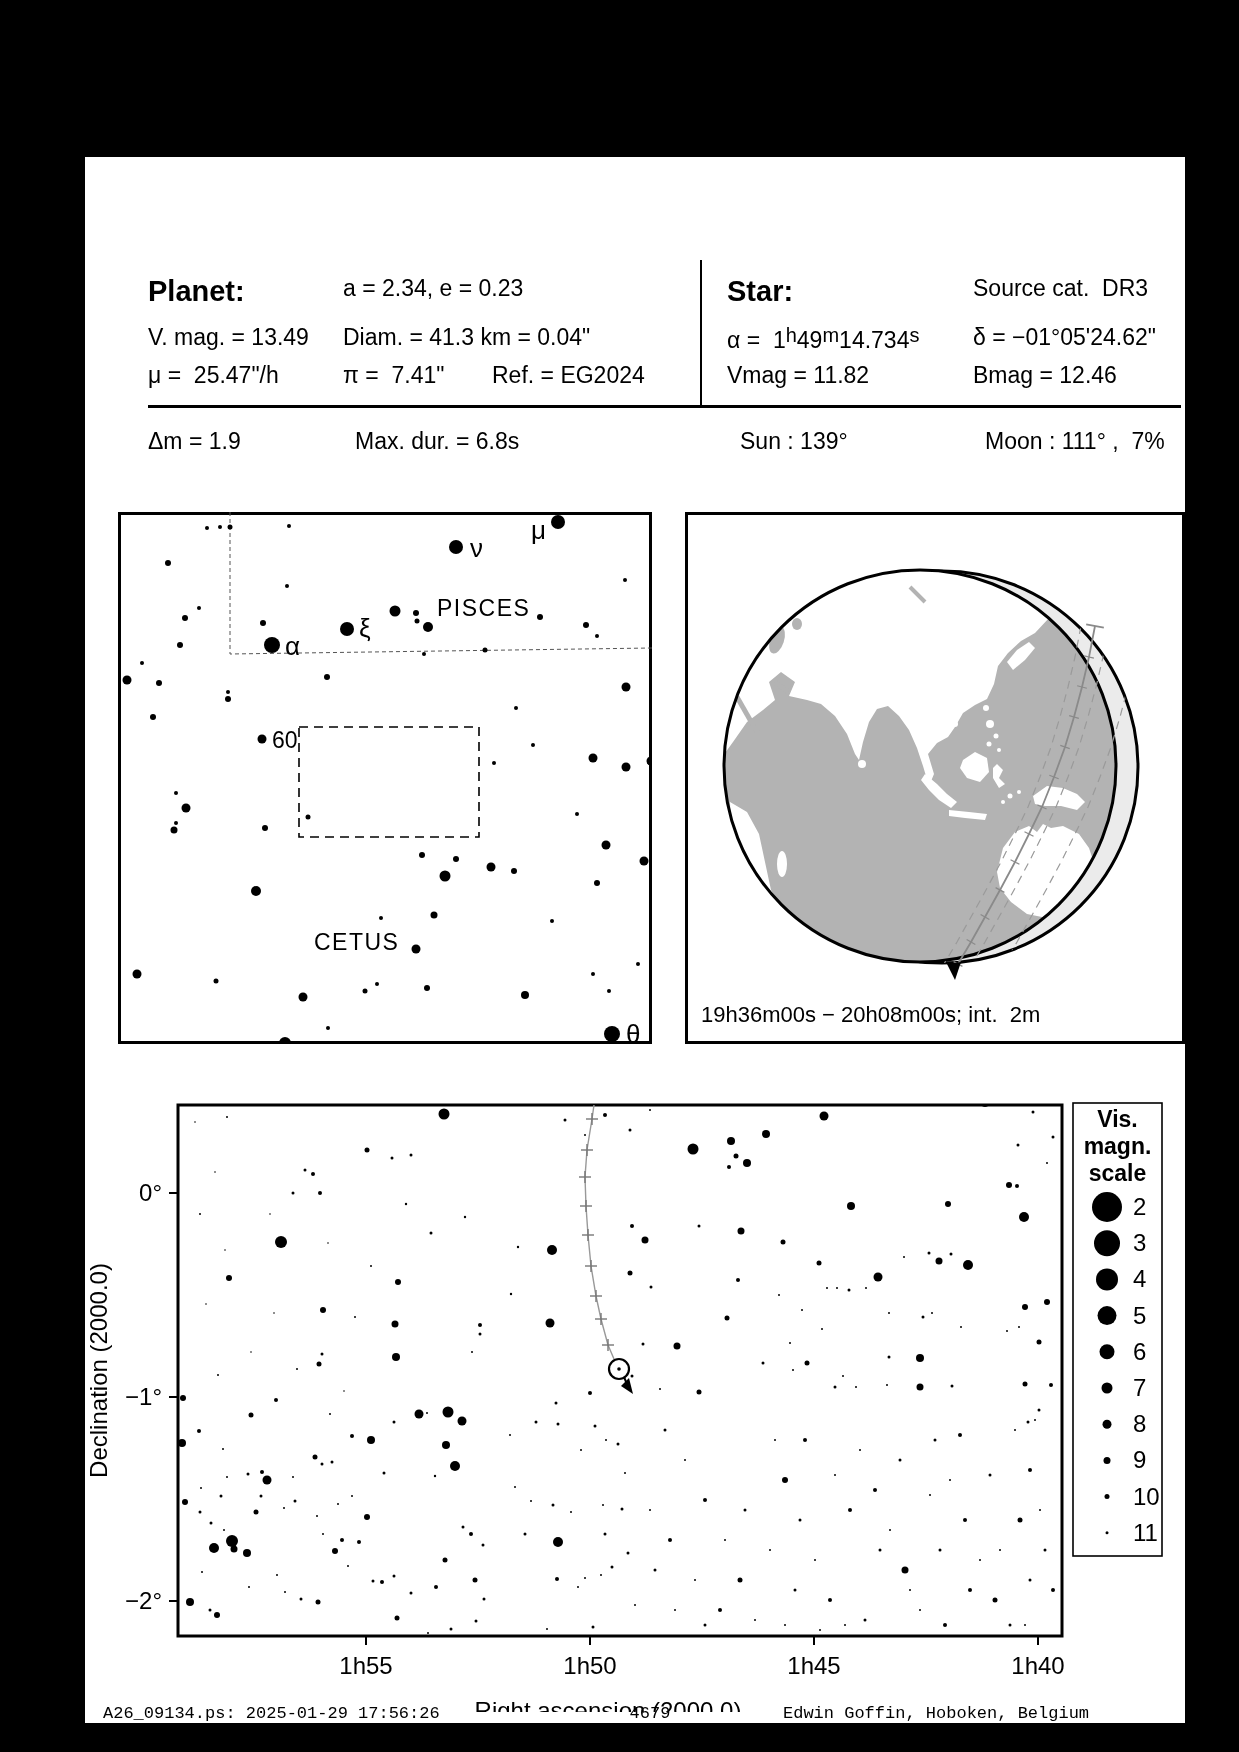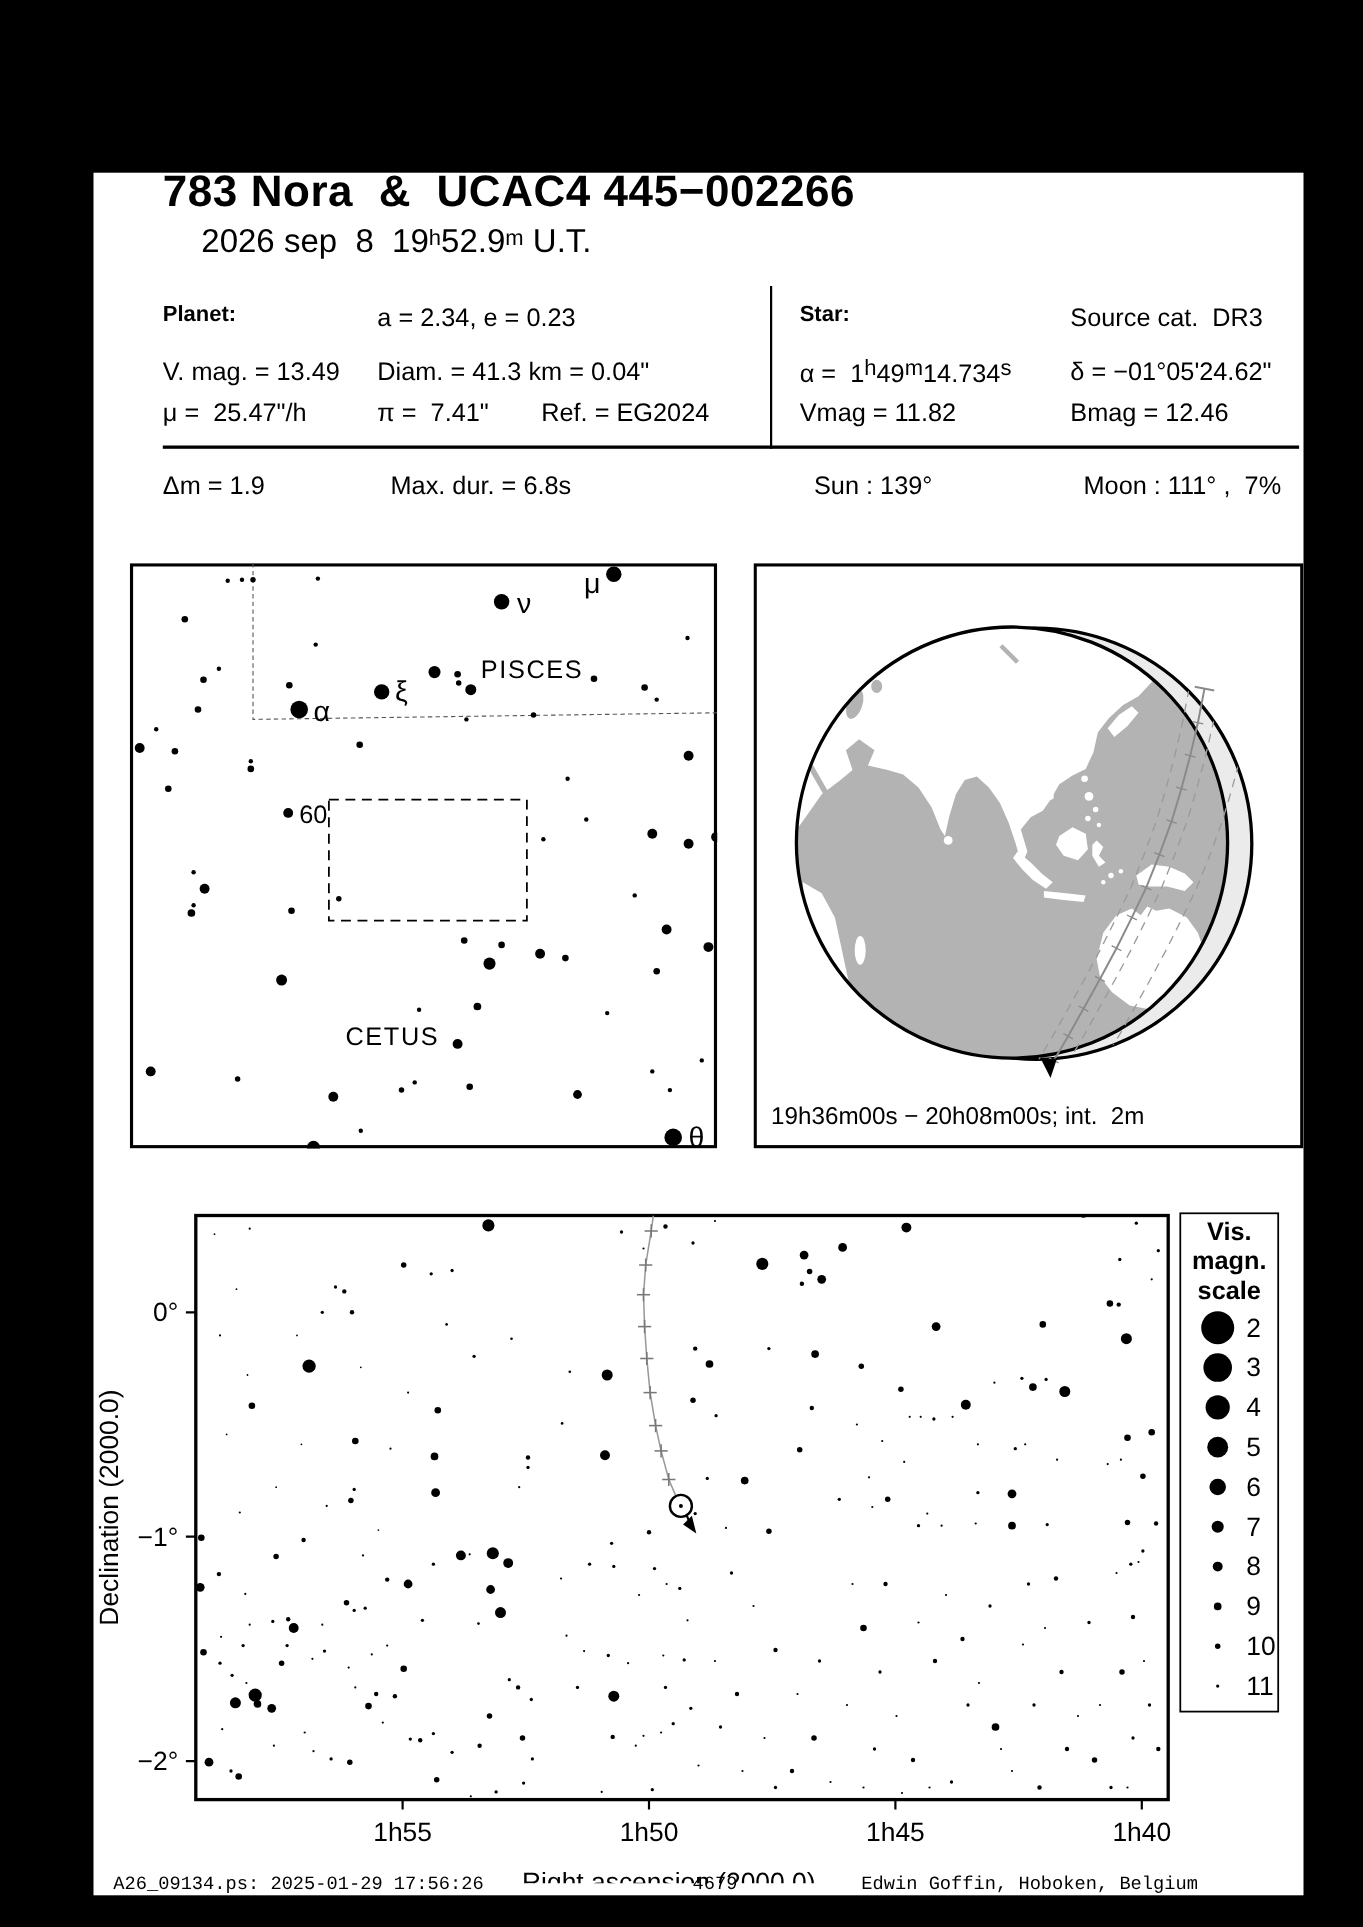--- a/index.html
+++ b/index.html
@@ -4,42 +4,40 @@
 <style>
   html,body{margin:0;padding:0;background:#000;}
   #canvas{position:relative;width:1239px;height:1752px;background:#000;overflow:hidden;
           font-family:"Liberation Sans","DejaVu Sans",sans-serif;color:#000;}
   #paper{position:absolute;left:85px;top:157px;width:1100px;height:1566px;background:#fff;}
   .abs{position:absolute;white-space:pre;}
   #title{left:148px;top:152px;font-size:40px;font-weight:bold;letter-spacing:.5px;}
   #dateline{left:183px;top:203px;font-size:30px;}
   #dateline sup, .ra sup{font-size:20px;vertical-align:6px;}
   .t{font-size:23px;}
-  .tb{font-size:20px;font-weight:bold;}
+  .tb{font-size:29px;font-weight:bold;}
   .row1{top:275px;} .row2{top:324px;text-align:center;} .row3{top:362px;} .row4{top:416px;margin-top:12px;}
   #vdiv{left:700px;top:260px;width:2px;height:148px;background:#000;}
   #hrule{left:148px;top:405px;width:1033px;height:3px;background:#000;}
   svg{position:absolute;}
   #finder-svg{left:118px;top:512px;}
   #globe-svg{left:685px;top:512px;}
   #main-svg{left:85px;top:1080px;}
   #globe-caption{left:701px;top:1002px;font-size:22px;}
   .footer{top:1704px;font-size:17px;font-family:"Liberation Mono","DejaVu Sans Mono",monospace;}
   #footer-left{left:103px;}
   #footer-center{left:560px;width:180px;text-align:center;}
   #footer-right{left:783px;width:400px;text-align:left;}
 </style>
 </head>
 <body>
 
 <div id="canvas">
   <div id="paper"></div>
 
-  <div class="abs" id="title">783 Nora  &amp;  UCAC4 445−002266</div>
-  <div class="abs" id="dateline"><span>2026 sep  8  19</span><sup>h</sup><span>52.9</span><sup>m</sup><span> U.T.</span></div>
 
   <div class="abs tb row1" style="left:148px">Planet:</div>
   <div class="abs t row1" style="left:343px">a = 2.34, e = 0.23</div>
   <div class="abs t row2" style="left:148px">V. mag. = 13.49</div>
   <div class="abs t row2" style="left:343px">Diam. = 41.3 km = 0.04"</div>
   <div class="abs t row3" style="left:148px">μ =  25.47"/h</div>
   <div class="abs t row3" style="left:343px">π =  7.41"</div>
   <div class="abs t row3" style="left:492px">Ref. = EG2024</div>
 
   <div class="abs tb row1" style="left:727px">Star:</div>

